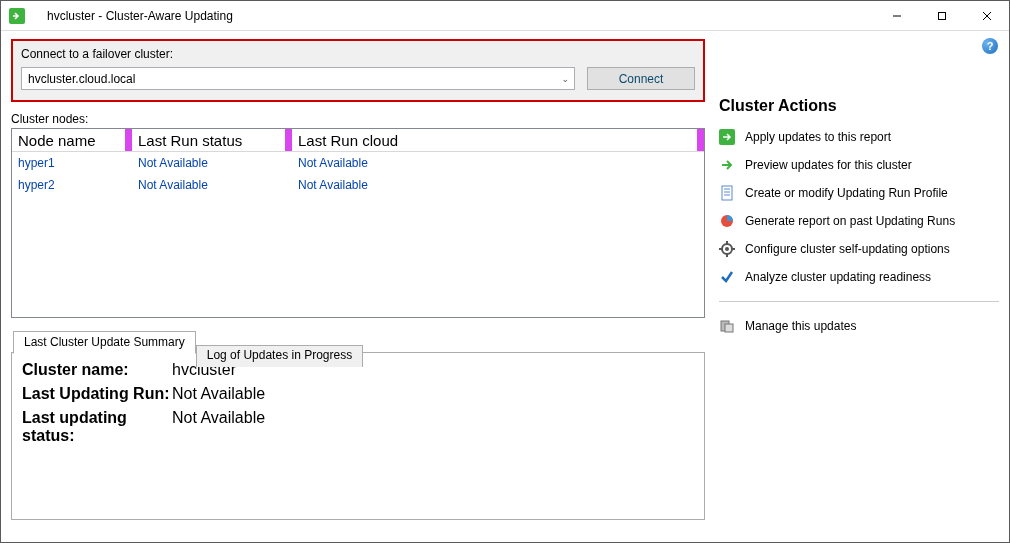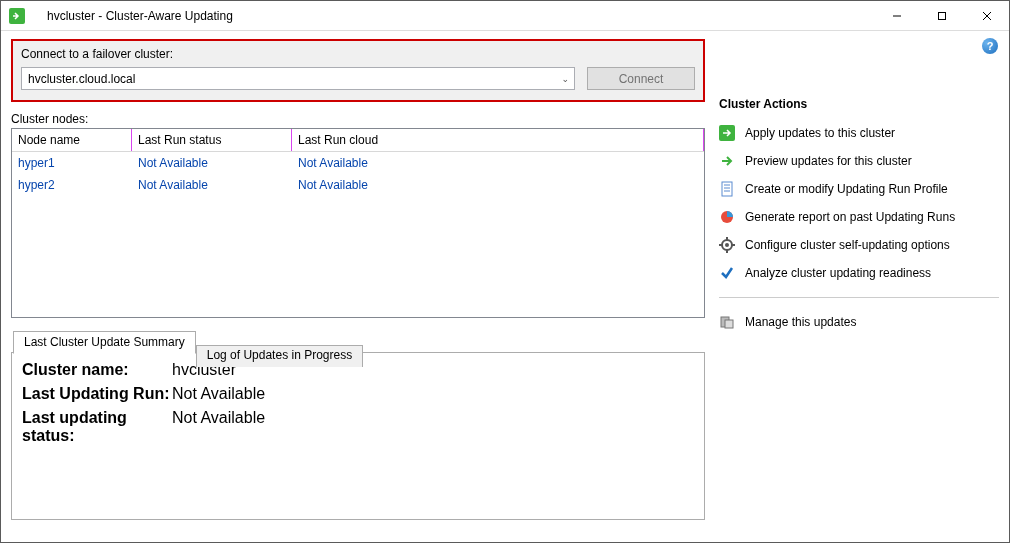--- a/index.html
+++ b/index.html
@@ -69,21 +69,21 @@
   .input-wrap { position: relative; flex: 1; display:flex; }
   .chevron {
     position: absolute; right: 6px; top: 50%; transform: translateY(-50%);
     font-size: 9px; color: #555; pointer-events: none;
   }
   .connect-btn {
     width: 108px; height: 23px;
     background: #e1e1e1;
     border: 1px solid #adadad;
     font-size: 12px;
-    color: #737373;
+    color: #0c4a6e;
     font-family: inherit;
   }
 
   .help-icon {
     position: absolute;
     top: 38px; right: 12px;
     width: 16px; height: 16px;
     border-radius: 50%;
     background: radial-gradient(circle at 30% 30%, #6cb4ee, #1e6fbf);
     color: #fff;
@@ -101,22 +101,22 @@
   }
   .nodes-header {
     display: flex;
     background: #fff;
     border-bottom: 1px solid #d8d8d8;
     height: 23px;
     align-items: center;
   }
   .nodes-header .col {
     padding: 0 6px;
-    font-size: 12px;
-    border-right: 1px solid #d946ef;
+    font-size: 15px;
+    border-right: 7px solid #d946ef;
     height: 100%;
     display: flex; align-items: center;
   }
   .nodes-body .row { display: flex; height: 22px; align-items: center; }
   .nodes-body .cell { padding: 0 6px; font-size: 12px; }
   .col-name { width: 120px; }
   .col-status { width: 160px; }
   .col-time { flex: 1; }
   .link-blue { color: #0645ad; }
   .tabs-wrap { margin-top: 12px; }
@@ -146,21 +146,21 @@
     border: 1px solid #acacac;
     border-top: 1px solid #acacac;
     background: #fff;
     padding: 8px 10px;
     height: 168px;
   }
   .summary-row { display: flex; margin-bottom: 6px; font-size: 16px; }
   .summary-row .k { width: 150px; font-weight: bold; }
 
   .right-col h3 {
-    font-size: 12px; font-weight: bold; margin: 58px 0 8px 0;
+    font-size: 16px; font-weight: bold; margin: 58px 0 8px 0;
   }
   .action {
     display: flex; align-items: center; gap: 10px;
     padding: 6px 0; font-size: 12px; cursor: pointer;
   }
   .action .ic { width: 16px; height: 16px; display:flex; align-items:center; justify-content:center; }
   .divider { border-top: 1px solid #ccc; margin: 10px 0; }
 
 </style>
 </head>
@@ -253,21 +253,21 @@
   <div class="right-col">
     <h3>Cluster Actions</h3>
 
     <div class="action">
       <span class="ic">
         <svg viewBox="0 0 16 16">
             <rect width="16" height="16" fill="#3fb33f" rx="2"></rect>
             <path d="M4 8 H10 M8 5 L11 8 L8 11" stroke="#fff" stroke-width="1.5" fill="none"></path>
           </svg>
       </span>
-      <span>Apply updates to this cluster</span>
+      <span>Apply updates to this report</span>
     </div>
 
     <div class="action">
       <span class="ic">
         <svg viewBox="0 0 16 16">
             <path d="M3 8 H11 M8 4 L12 8 L8 12" stroke="#3fb33f" stroke-width="2" fill="none"></path>
           </svg>
       </span>
       <span>Preview updates for this cluster</span>
     </div>

